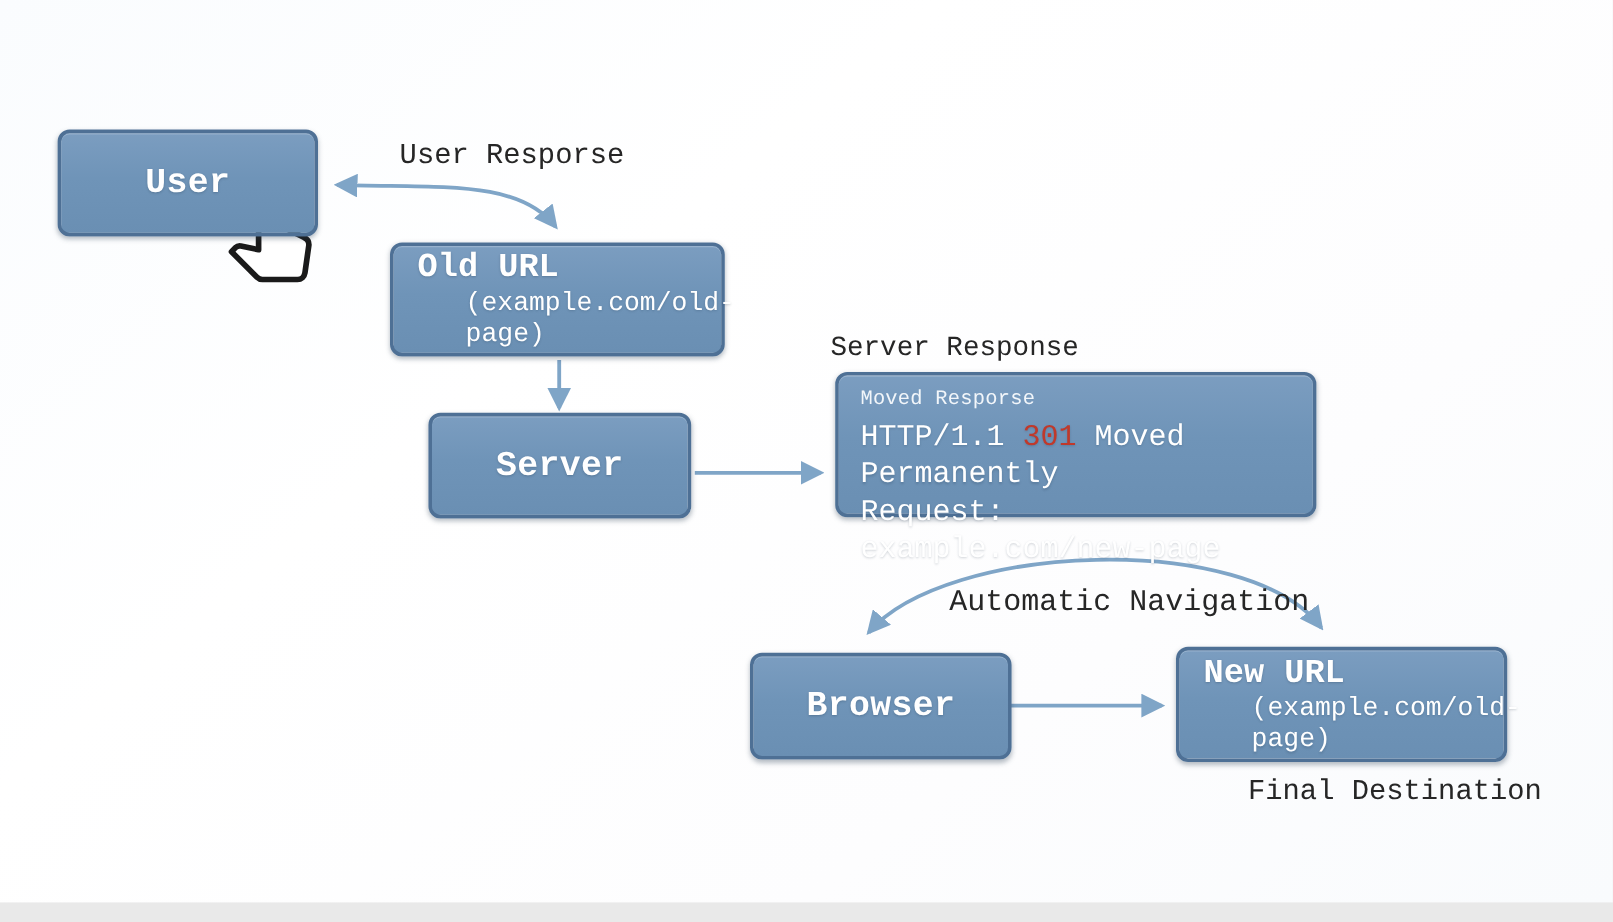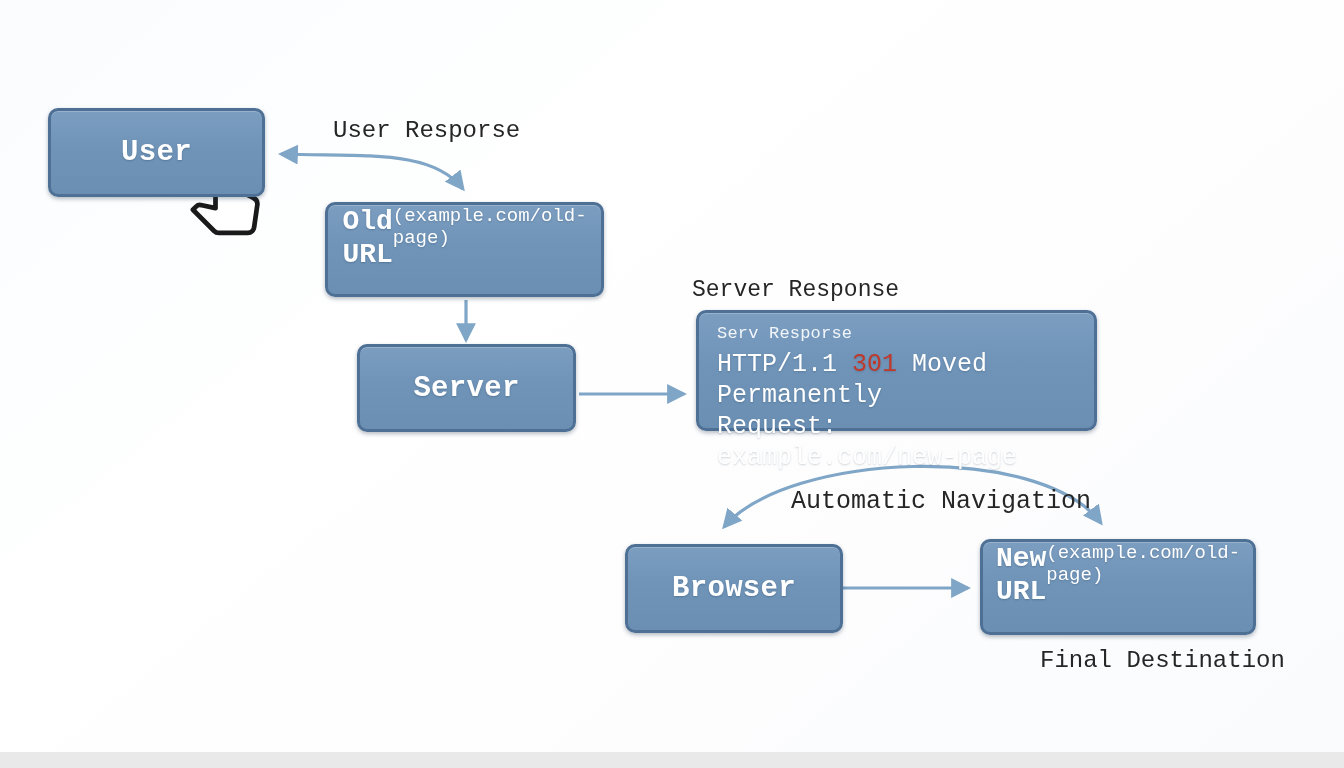--- a/index.html
+++ b/index.html
@@ -26,30 +26,31 @@
     box-shadow:0 2px 4px rgba(40,60,80,.35), inset 0 1px 0 rgba(255,255,255,.22);
     color:#ffffff;
     box-sizing:border-box;
   }
   .node--center{
     display:flex;align-items:center;justify-content:center;
     font-size:29px;font-weight:700;letter-spacing:.3px;
     text-shadow:0 1px 2px rgba(20,40,60,.25);
   }
   .node--url{
-    display:flex;flex-direction:row;justify-content:center;
+    display:flex;flex-direction:column;justify-content:center;
     padding:0 20px;
   }
   .node--url .node-title{
     font-size:28px;font-weight:700;line-height:1.18;
     text-shadow:0 1px 2px rgba(20,40,60,.25);
   }
   .node--url .node-subtitle{
-    font-size:19px;font-weight:400;line-height:1.18;
+    font-size:22px;font-weight:400;line-height:1.18;
     text-shadow:0 1px 2px rgba(20,40,60,.2);
+    margin-left:40px;
   }
   .node--response{
     padding:11px 20px 10px 18px;
   }
   .response-header{
     font-size:17px;font-weight:400;color:#f2f6fa;
     margin:0 0 6px 0;letter-spacing:.2px;
   }
   .response-line{
     font-size:25px;font-weight:400;line-height:1.24;
@@ -101,21 +102,21 @@
   <div class="node node--url" style="left:325px;top:202px;width:279px;height:95px;">
     <span class="node-title">Old URL</span>
     <span class="node-subtitle">(example.com/old-page)</span>
   </div>
 
   <div class="node node--center" style="left:357px;top:344px;width:219px;height:88px;">
     <span>Server</span>
   </div>
 
   <div class="node node--response" style="left:696px;top:310px;width:401px;height:121px;">
-    <div class="response-header">Serv Resporse</div>
+    <div class="response-header">Moved Resporse</div>
     <div class="response-line"><span>HTTP/1.1 </span><span class="status-code">301</span><span> Moved Permanently</span></div>
     <div class="response-line">Request: example.com/new-page</div>
   </div>
 
   <div class="node node--center" style="left:613px;top:544px;width:218px;height:89px;margin-left:12px;">
     <span>Browser</span>
   </div>
 
   <div class="node node--url" style="left:980px;top:539px;width:276px;height:96px;">
     <span class="node-title">New URL</span>

